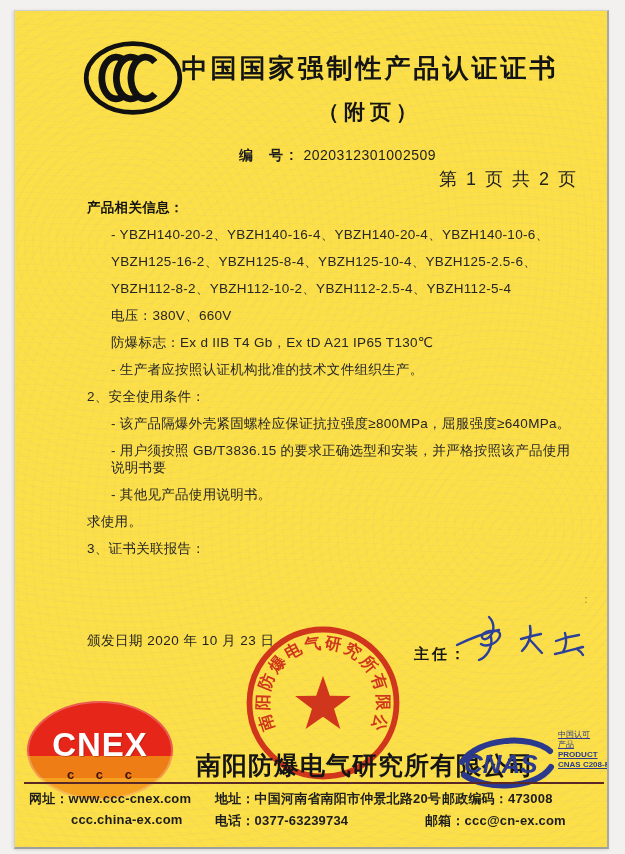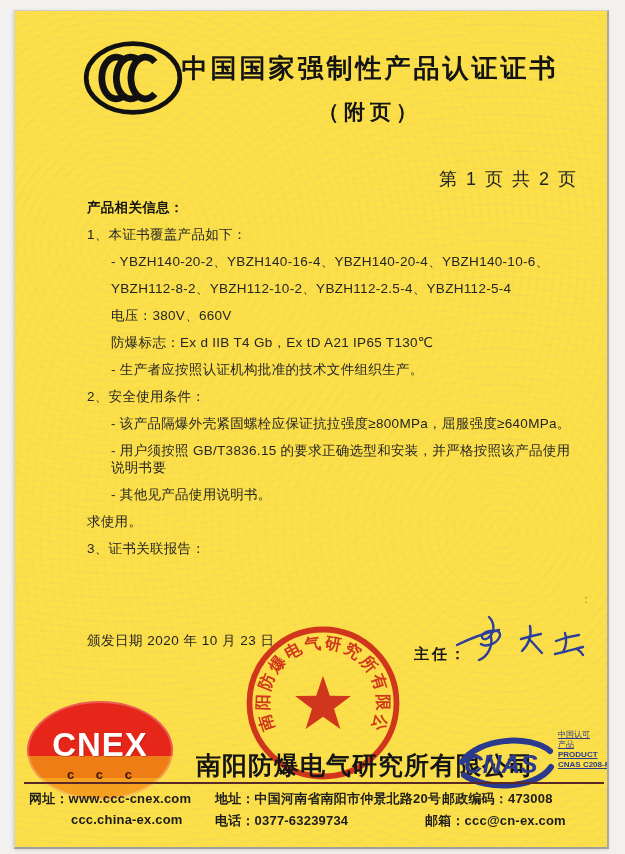--- a/index.html
+++ b/index.html
@@ -79,27 +79,31 @@
       <path d="M57 52.3 A14 20 0 1 1 57 21.7" fill="none" stroke="#111" stroke-width="6.5"></path>
       <path d="M71 52.3 A14 20 0 1 1 71 21.7" fill="none" stroke="#111" stroke-width="6.5"></path>
     </svg>
   </div>
 
   <div class="abs head-block">
     <div class="title">中国国家强制性产品认证证书</div>
     <div class="subtitle">（附页）</div>
   </div>
 
+  <div class="abs serial-row">
+    <span class="lbl">编  号:</span>
+    <span class="num">2020312301002509</span>
+  </div>
 
   <div class="abs page-ind">第 1 页 共 2 页</div>
 
   <div class="abs body-lines" id="body-lines">
       <div class="line b">产品相关信息：</div>
-      <div class="line">1、本证书覆盖产品如下：</div>
       <div class="line i1">- YBZH140-20-2、YBZH140-16-4、YBZH140-20-4、YBZH140-10-6、</div>
+      <div class="line i1">YBZH125-16-2、YBZH125-8-4、YBZH125-10-4、YBZH125-2.5-6、</div>
       <div class="line i1">YBZH112-8-2、YBZH112-10-2、YBZH112-2.5-4、YBZH112-5-4</div>
       <div class="line i1">电压：380V、660V</div>
       <div class="line i1">防爆标志：Ex d IIB T4 Gb，Ex tD A21 IP65 T130℃</div>
       <div class="line i1">- 生产者应按照认证机构批准的技术文件组织生产。</div>
       <div class="line">2、安全使用条件：</div>
       <div class="line i1">- 该产品隔爆外壳紧固螺栓应保证抗拉强度≥800MPa，屈服强度≥640MPa。</div>
       <div class="line i1">- 用户须按照 GB/T3836.15 的要求正确选型和安装，并严格按照该产品使用说明书要</div>
       <div class="line i1">- 其他见产品使用说明书。</div>
       <div class="line">求使用。</div>
       <div class="line">3、证书关联报告：</div>

